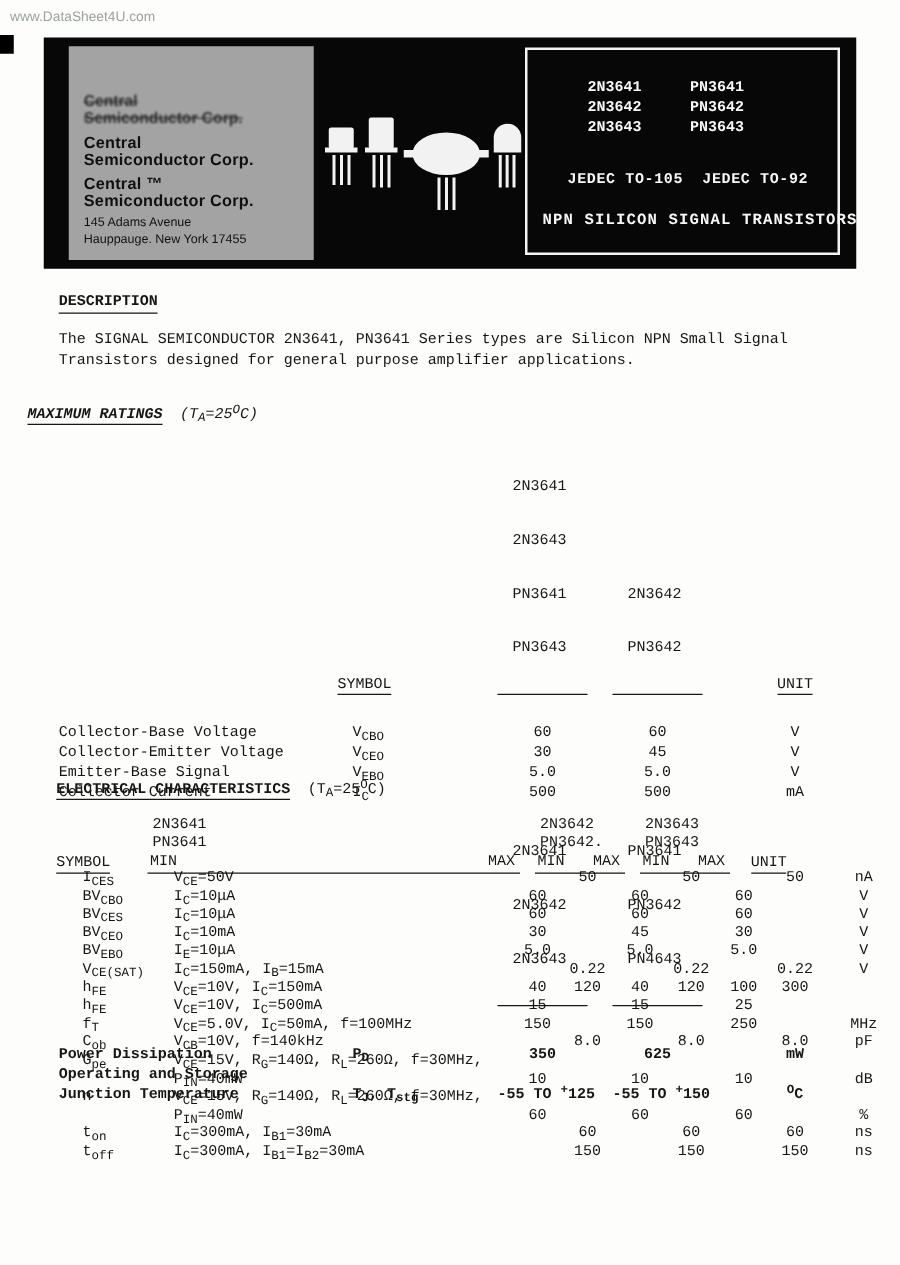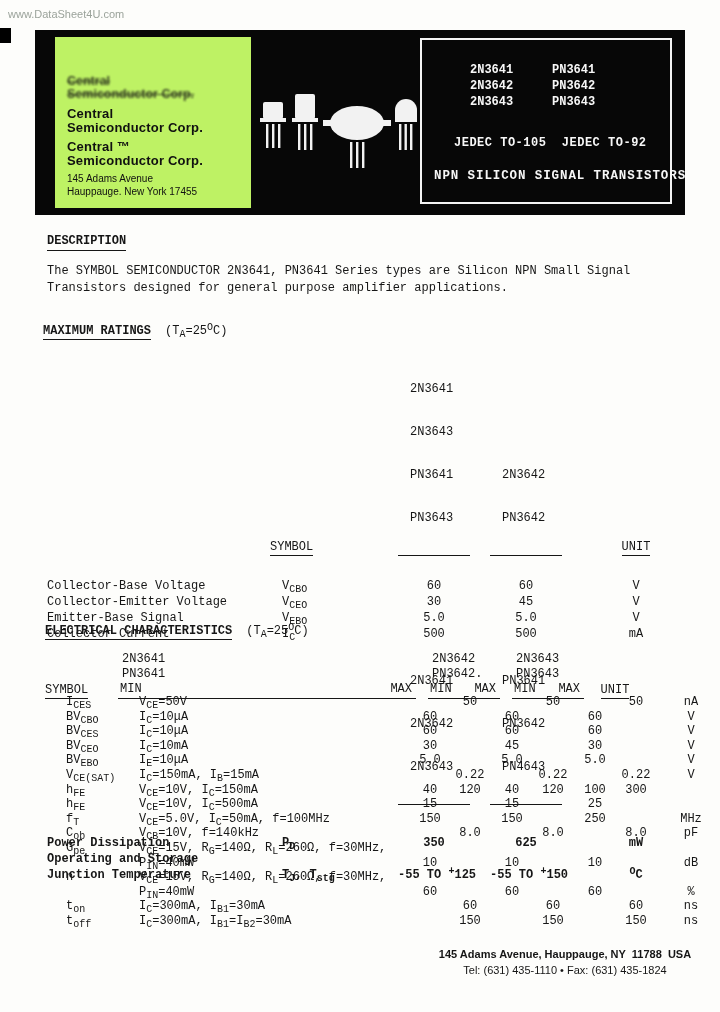--- a/index.html
+++ b/index.html
@@ -12,21 +12,21 @@
   .bold{font-weight:bold;}
   .ul{display:inline-block;border-bottom:1.4px solid #161616;padding-bottom:1px;}
   .ta{margin-left:14px;}
 
   .watermark{position:absolute;left:8px;top:8px;font-family:"Liberation Sans",sans-serif;
              font-size:11px;color:#9ba39b;}
   .corner-mark{position:absolute;left:0;top:28px;width:11px;height:15px;background:#000;}
 
   
   .band{position:absolute;left:35px;top:30px;width:650px;height:185px;background:#070707;}
-  .logo-box{position:absolute;left:20px;top:7px;width:196px;height:171px;background:#bef264;
+  .logo-box{position:absolute;left:20px;top:7px;width:196px;height:171px;background:#a3a3a3;
             padding:38px 8px 0 12px;font-family:"Liberation Sans",sans-serif;color:#101010;}
   .logo-ghost{font-weight:bold;font-size:12.5px;line-height:13px;filter:blur(.8px);opacity:.8;
               text-decoration:line-through;margin-bottom:6px;}
   .logo-name{font-weight:bold;font-size:13px;line-height:13.5px;margin-bottom:6px;letter-spacing:.2px;}
   .logo-addr{font-size:10px;line-height:12.5px;margin-top:2px;}
   .pkgs{position:absolute;left:222px;top:52px;}
   .parts-box{position:absolute;left:385px;top:8px;width:252px;height:166px;border:2px solid #f4f4f4;
              color:#f7f7f7;font-weight:bold;}
   .parts-list{margin-top:22px;}
   .prow{padding-left:48px;line-height:16px;}
@@ -34,21 +34,21 @@
   .jedec{margin-top:26px;padding-left:32px;letter-spacing:.5px;}
   .dev-title{margin-top:19px;padding-left:12px;letter-spacing:.9px;font-size:12.5px;}
 
   
   .desc{position:absolute;left:47px;top:233px;right:30px;}
   .desc .hline{line-height:16px;margin-bottom:12px;}
   .desc .body-line{line-height:16.5px;}
 
   
   .ratings{position:absolute;left:0;top:324px;right:0;}
-  .sec-line{margin-left:43px;line-height:14px;}
+  .sec-line{margin-left:22px;line-height:14px;font-style:italic;}
   .rgrid{display:grid;grid-template-columns:223px 90px 38px 72px 20px 72px 48px 52px;
          margin-left:47px;align-items:end;}
   .rgrid span,.rgrid div{white-space:pre;}
   .rhead{margin-top:14px;}
   .rhead2{margin-top:4px;}
   .gstack{border-bottom:1.4px solid #161616;padding:0 0 1px 12px;}
   .gstack div{line-height:15px;}
   .hcell.center{text-align:center;}
   .rrow-wrap{margin-top:22px;}
   .rrow-wrap2{margin-top:30px;font-weight:bold;}
@@ -143,21 +143,21 @@
       </div>
       <div class="jedec" data-bind="header.jedec">JEDEC TO-105  JEDEC TO-92</div>
       <div class="dev-title" data-bind="header.device_title">NPN SILICON SIGNAL TRANSISTORS</div>
     </div>
   </div>
 
   <div class="desc">
     <div class="hline">
       <span class="ul bold" data-bind="description.heading">DESCRIPTION</span>
     </div>
-    <div class="body-line" data-bind="description.lines.0">The SYMBOL SEMICONDUCTOR 2N3641, PN3641 Series types are Silicon NPN Small Signal</div>
+    <div class="body-line" data-bind="description.lines.0">The SIGNAL SEMICONDUCTOR 2N3641, PN3641 Series types are Silicon NPN Small Signal</div>
     <div class="body-line" data-bind="description.lines.1">Transistors designed for general purpose amplifier applications.</div>
   </div>
 
   <div class="ratings">
     <div class="sec-line">
       <span class="ul bold" data-bind="max_ratings.heading">MAXIMUM RATINGS</span><span class="ta" data-bind="max_ratings.ta">(T<sub>A</sub>=25<sup>O</sup>C)</span>
     </div>
 
     <div class="rgrid rhead">
       <span></span>
@@ -481,18 +481,14 @@
           <span class="c-num">150</span>
           <span class="c-num"></span>
           <span class="c-num">150</span>
           <span class="c-num"></span>
           <span class="c-num">150</span>
           <span class="c-eunit">ns</span>
         </div>
       </div>
   </div>
 
-  <div class="footer">
-    <div class="f1" data-bind="footer.address">145 Adams Avenue, Hauppauge, NY  11788  USA</div>
-    <div class="f2" data-bind="footer.phone">Tel: (631) 435-1110 • Fax: (631) 435-1824</div>
-  </div>
 
 </div>
 
 </body></html>

